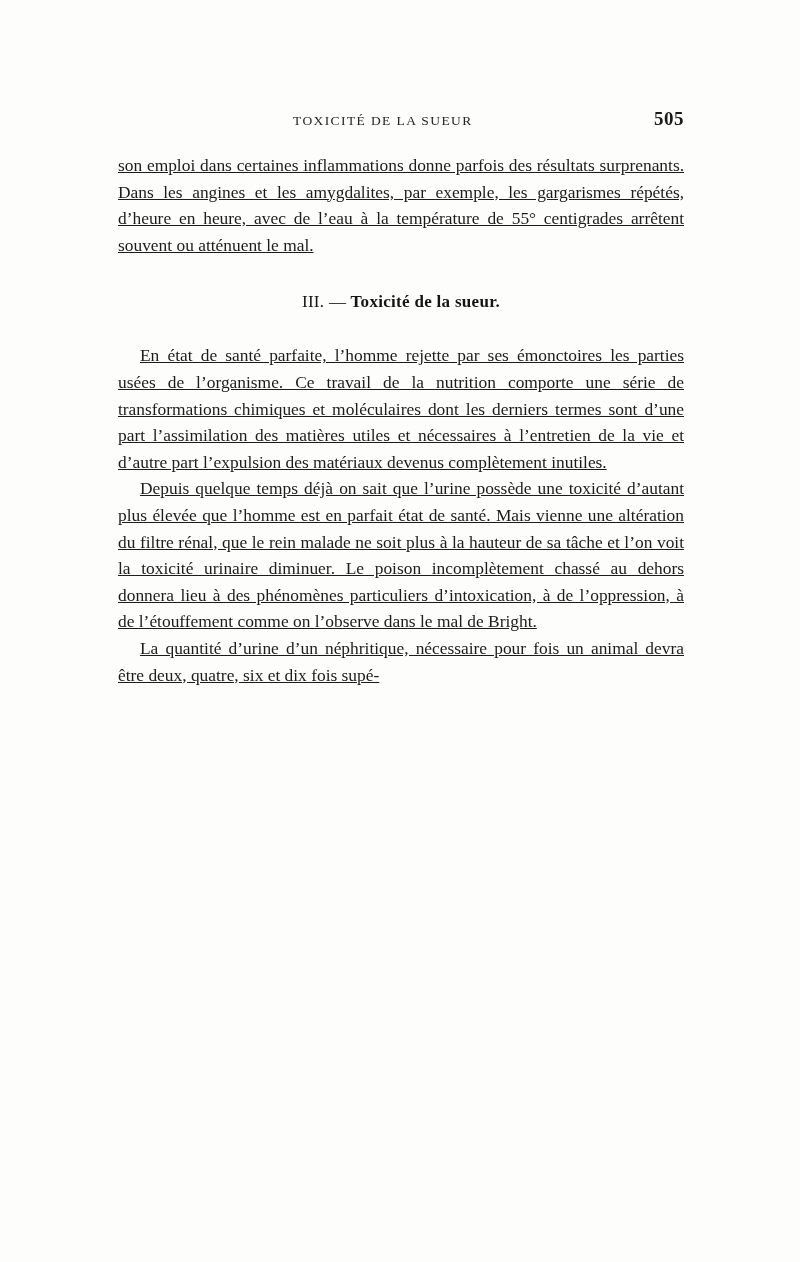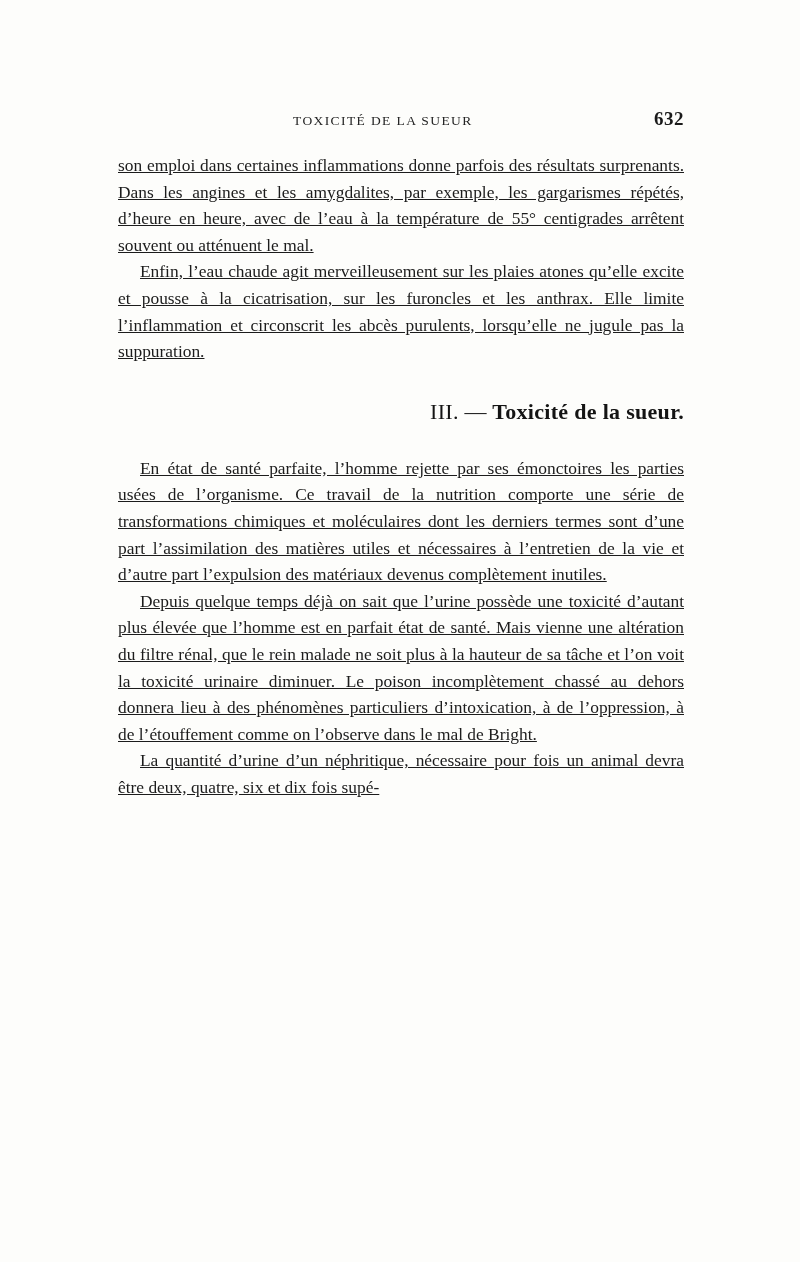--- a/index.html
+++ b/index.html
@@ -59,43 +59,42 @@
     text-justify: inter-word;
     color: #1c1c1c;
     hyphens: none;
     text-decoration: underline;
   }
   p.indent {
     text-indent: 22px;
   }
   .section-title {
     margin: 34px 0 30px 0;
-    text-align: right;
-    font-size: 22px;
+    text-align: center;
+    font-size: 17px;
     font-weight: bold;
     letter-spacing: 0.3px;
     color: #141414;
   }
   .section-title .numeral {
     font-weight: normal;
   }
 </style>
 </head>
 <body>
 
 <div class="page">
   <div class="content">
 
     <div class="running-head">
       <div class="running-title">TOXICITÉ DE LA SUEUR</div>
-      <div class="folio">632</div>
+      <div class="folio">505</div>
     </div>
 
     <p class="body-text">son emploi dans certaines inflammations donne parfois des résultats surprenants. Dans les angines et les amygdalites, par exemple, les gargarismes répétés, d’heure en heure, avec de l’eau à la température de 55° centigrades arrêtent souvent ou atténuent le mal.</p>
-    <p class="body-text indent">Enfin, l’eau chaude agit merveilleusement sur les plaies atones qu’elle excite et pousse à la cicatrisation, sur les furoncles et les anthrax. Elle limite l’inflammation et circonscrit les abcès purulents, lorsqu’elle ne jugule pas la suppuration.</p>
 
     <div class="section-title">
       <span class="numeral">III.</span>
       <span class="numeral">—</span>
       <span>Toxicité de la sueur.</span>
     </div>
 
     <p class="body-text indent">En état de santé parfaite, l’homme rejette par ses émonctoires les parties usées de l’organisme. Ce travail de la nutrition comporte une série de transformations chimiques et moléculaires dont les derniers termes sont d’une part l’assimilation des matières utiles et nécessaires à l’entretien de la vie et d’autre part l’expulsion des matériaux devenus complètement inutiles.</p>
     <p class="body-text indent">Depuis quelque temps déjà on sait que l’urine possède une toxicité d’autant plus élevée que l’homme est en parfait état de santé. Mais vienne une altération du filtre rénal, que le rein malade ne soit plus à la hauteur de sa tâche et l’on voit la toxicité urinaire diminuer. Le poison incomplètement chassé au dehors donnera lieu à des phénomènes particuliers d’intoxication, à de l’oppression, à de l’étouffement comme on l’observe dans le mal de Bright.</p>
     <p class="body-text indent">La quantité d’urine d’un néphritique, nécessaire pour fois un animal devra être deux, quatre, six et dix fois supé-</p>

